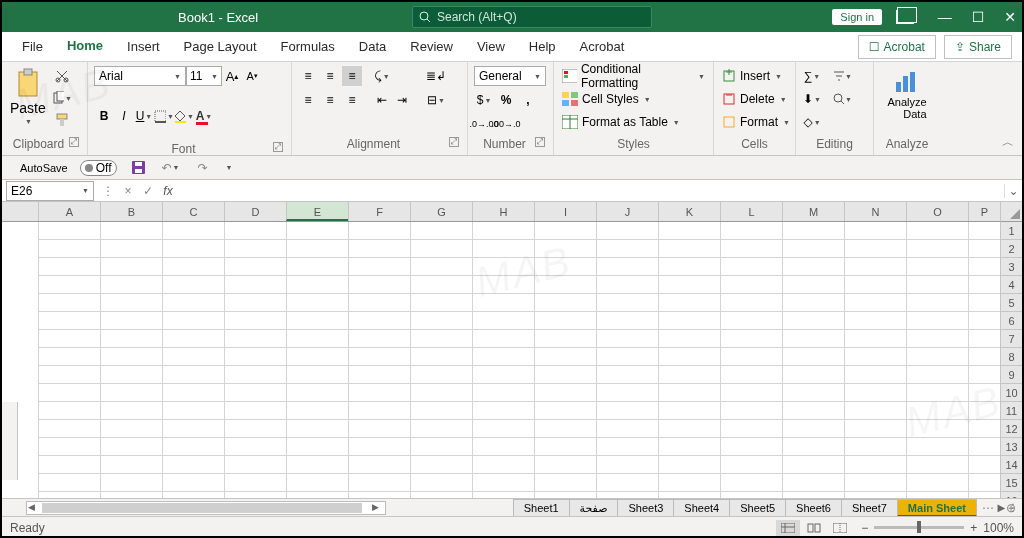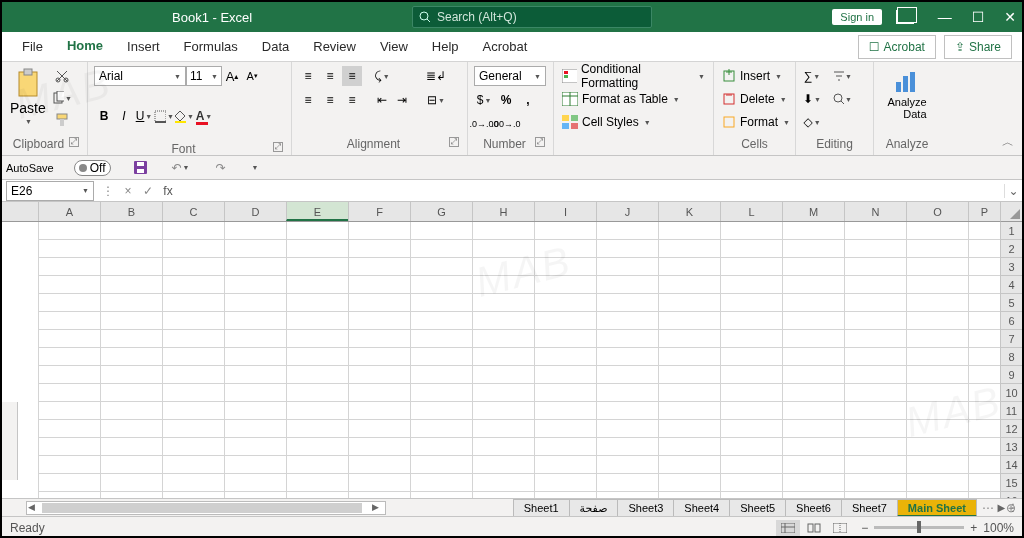--- a/index.html
+++ b/index.html
@@ -1,18 +1,18 @@
 <!DOCTYPE html>
 <html><head>
 <meta charset="utf-8">
 <style>
 *{box-sizing:border-box;margin:0;padding:0;font-family:"Segoe UI",Arial,sans-serif;font-size:12px;user-select:none}
 body{width:1024px;height:538px;overflow:hidden;background:#fff;border:2px solid #000;position:relative}
 .titlebar{height:30px;background:#217346;color:#fff;display:flex;align-items:center;position:relative}
-.title-text{position:absolute;left:170px;font-size:13px}
+.title-text{position:absolute;left:176px;font-size:13px}
 .searchbox{position:absolute;left:410px;width:240px;height:22px;background:#0c5c38;border:1px solid #3b8765;display:flex;align-items:center;padding:0 6px;color:#d0e5da;border-radius:2px}
 .searchbox svg{margin-right:6px;flex-shrink:0}
 .signin{position:absolute;right:140px;background:#fff;color:#217346;padding:2px 8px;font-size:11px;border-radius:2px}
 .win-controls{position:absolute;right:6px;display:flex;gap:20px;align-items:center}
 .win-controls span{font-size:14px;line-height:1}
 .win-ribbon-icon{position:absolute;right:108px;width:18px;height:14px;border:1px solid #fff}
 .win-ribbon-icon::after{content:"";position:absolute;top:-4px;right:-4px;width:18px;height:14px;border:1px solid #fff;background:#217346}
 
 .tabs{height:30px;background:#fff;border-bottom:1px solid #d4d4d4;display:flex;align-items:center;padding:0 8px;position:relative}
 .tab{padding:0 12px;height:38px;display:flex;align-items:center;color:#2a2a2a;font-size:13px;cursor:pointer}
@@ -36,28 +36,28 @@
 .font-size{width:36px;height:20px;border:1px solid #ababab;background:#fff;padding:0 3px;display:flex;align-items:center;justify-content:space-between}
 
 .align-grid{display:grid;grid-template-columns:repeat(3,20px);gap:2px}
 .num-fmt{width:72px;height:20px;border:1px solid #ababab;background:#fff;padding:0 4px;display:flex;align-items:center;justify-content:space-between}
 
 .styles-col{display:flex;flex-direction:column;gap:3px}
 .style-item{display:flex;align-items:center;gap:4px;height:20px;padding:0 2px}
 
 .collapse{position:absolute;right:8px;bottom:4px;font-size:12px;color:#666}
 
-.quickbar{height:24px;background:#f3f2f1;border-bottom:1px solid #c5c5c5;display:flex;align-items:center;padding:0 4px;gap:20px}
+.quickbar{height:24px;background:#f3f2f1;border-bottom:1px solid #c5c5c5;display:flex;align-items:center;padding:0 18px;gap:12px}
 .autosave-pill{border:1px solid #888;border-radius:9px;padding:0 4px;height:16px;display:flex;align-items:center;font-size:9px;background:#fff}
 .pill-knob{width:8px;height:8px;background:#888;border-radius:50%;margin-right:3px}
 
 .formula-bar{height:22px;background:#fff;border-bottom:1px solid #c5c5c5;display:flex;align-items:center}
 .name-box{width:88px;height:20px;border:1px solid #ababab;margin:0 4px;padding:0 4px;display:flex;align-items:center;justify-content:space-between;background:#fff}
 .fb-btn{width:20px;text-align:center;color:#888}
-.fx{color:#555}
+.fx{font-style:italic;color:#555}
 .fb-input{flex:1;height:20px}
 .fb-expand{width:18px;text-align:center;color:#666;border-left:1px solid #ddd}
 
 .sheet-area{position:relative;height:296px;background:#fff;display:flex;flex-direction:row-reverse}
 .row-headers{width:22px;background:#e6e6e6;border-left:1px solid #c5c5c5}
 .row-h{height:18px;border-bottom:1px solid #c5c5c5;text-align:center;font-size:11px;color:#555;line-height:18px}
 .row-h.first{height:20px;border-bottom:1px solid #999}
 .grid-wrap{flex:1;overflow:hidden}
 .col-headers{display:flex;flex-direction:row-reverse;height:20px;background:#e6e6e6;border-bottom:1px solid #999}
 .col-h{width:62px;border-left:1px solid #c5c5c5;text-align:center;font-size:11px;color:#555;line-height:20px}
@@ -112,20 +112,21 @@
     <span>—</span>
     <span>☐</span>
     <span>✕</span>
   </div>
 </div>
 
 <div class="tabs">
   <div class="tab">File</div>
   <div class="tab active">Home</div>
   <div class="tab">Insert</div>
+  <div class="tab">Page Layout</div>
   <div class="tab">Formulas</div>
   <div class="tab">Data</div>
   <div class="tab">Review</div>
   <div class="tab">View</div>
   <div class="tab">Help</div>
   <div class="tab">Acrobat</div>
   <div class="comment-share">
     <div class="csbtn">☐ <span>Acrobat</span></div>
     <div class="csbtn">⇪ <span>Share</span></div>
   </div>
@@ -276,39 +277,40 @@
             <svg width="16" height="14">
               <rect width="16" height="14" fill="#fff" stroke="#888"></rect>
               <rect x="2" y="2" width="4" height="3" fill="#e81123"></rect>
               <rect x="2" y="6" width="4" height="3" fill="#4caf50"></rect>
             </svg>
             <span>Conditional Formatting</span>
             <span class="dd">▼</span>
           </div>
         <div class="style-item">
             <svg width="16" height="14">
-              <rect width="16" height="14" fill="#fff" stroke="#2e7d32"></rect>
-              <line x1="0" y1="4" x2="16" y2="4" stroke="#2e7d32"></line>
-              <line x1="8" y1="0" x2="8" y2="14" stroke="#2e7d32"></line>
-            </svg>
-            <span>Format as Table</span>
-            <span class="dd">▼</span>
-          </div>
-        <div class="style-item">
-            <svg width="16" height="14">
               <rect width="7" height="6" fill="#ffd54f"></rect>
               <rect x="9" width="7" height="6" fill="#81c784"></rect>
               <rect y="8" width="7" height="6" fill="#64b5f6"></rect>
               <rect x="9" y="8" width="7" height="6" fill="#e57373"></rect>
             </svg>
             <span>Cell Styles</span>
             <span class="dd">▼</span>
           </div>
-      </div>
-    </div>
+        <div class="style-item">
+            <svg width="16" height="14">
+              <rect width="16" height="14" fill="#fff" stroke="#2e7d32"></rect>
+              <line x1="0" y1="4" x2="16" y2="4" stroke="#2e7d32"></line>
+              <line x1="8" y1="0" x2="8" y2="14" stroke="#2e7d32"></line>
+            </svg>
+            <span>Format as Table</span>
+            <span class="dd">▼</span>
+          </div>
+      </div>
+    </div>
+    <div class="group-label"><span>Styles</span></div>
   </div>
 
   <div class="group" style="width:82px">
     <div class="group-body">
       <div class="styles-col">
         <div class="style-item">
             <svg width="14" height="14">
               <rect x="2" y="2" width="10" height="10" fill="none" stroke="#388e3c"></rect>
               <line x1="7" y1="0" x2="7" y2="6" stroke="#388e3c"></line>
               <line x1="4" y1="3" x2="10" y2="3" stroke="#388e3c"></line>

